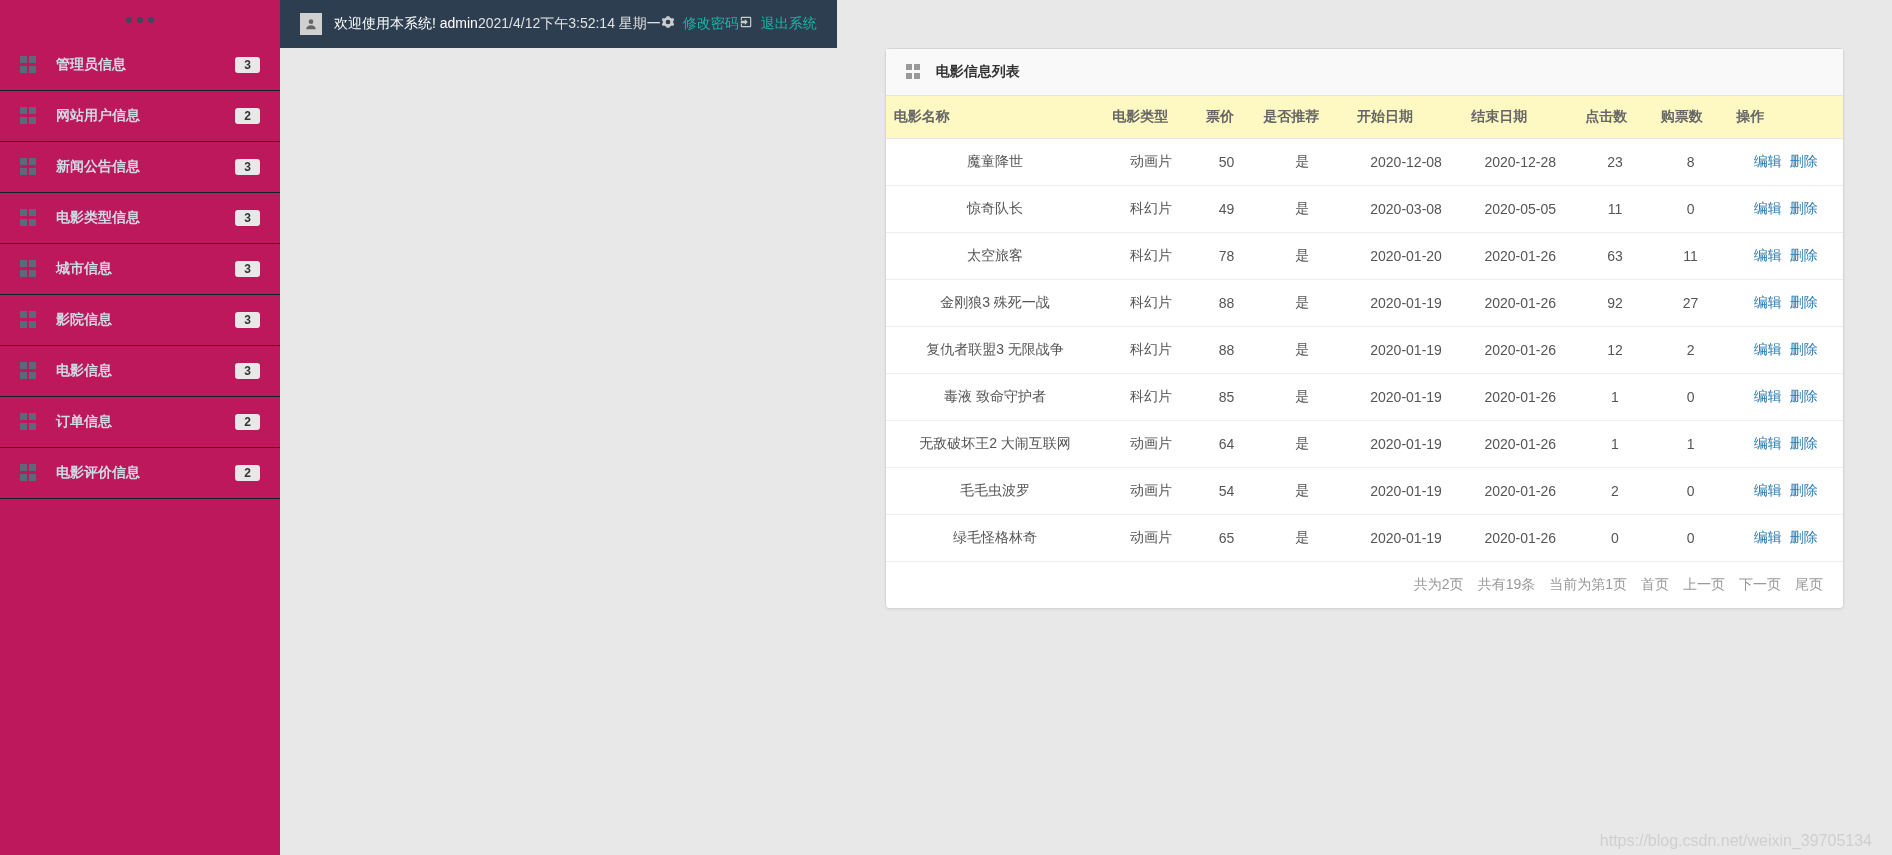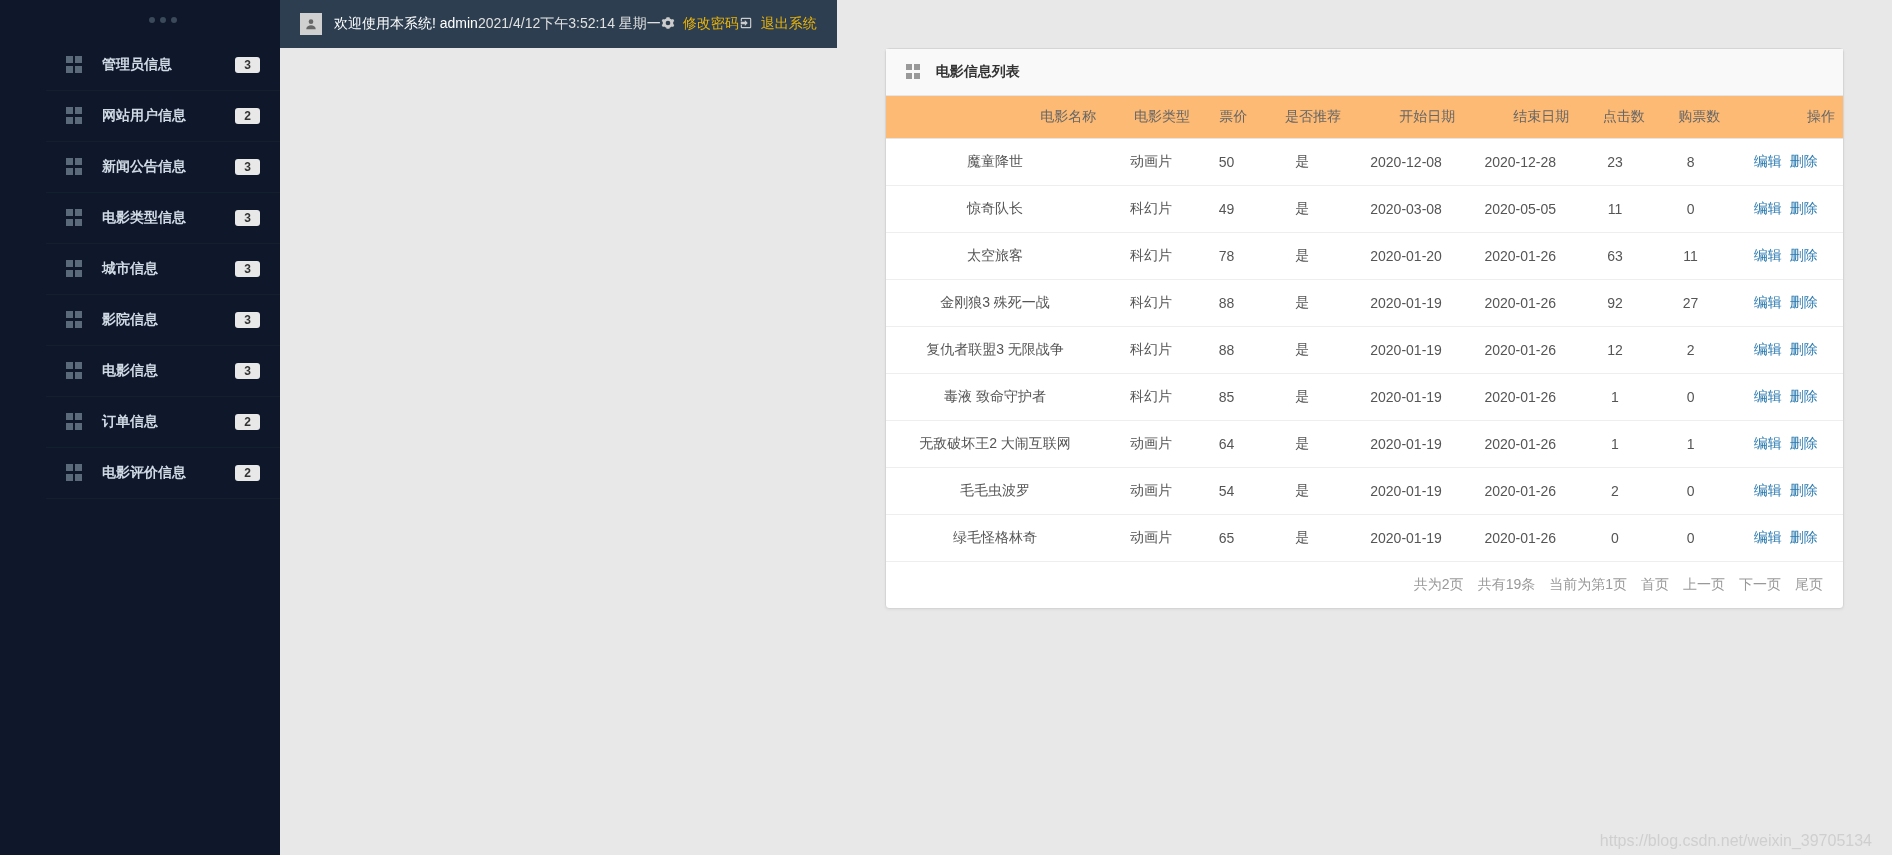--- a/index.html
+++ b/index.html
@@ -1,50 +1,50 @@
 <!DOCTYPE html>
 <html><head>
   <meta charset="utf-8">
   <style>
     * { margin: 0; padding: 0; box-sizing: border-box; }
     body { font-family: "Microsoft YaHei", Arial, sans-serif; font-size: 14px; background: #e8e8e8; }
     .app { display: flex; height: 855px; width: 1892px; }
     
     
-    .sidebar { width: 280px; background: #0f172a; color: #a5b5c7; flex-shrink: 0; padding-left: 46px; }
+    .sidebar { width: 280px; background: #be185d; color: #a5b5c7; flex-shrink: 0; }
     .sidebar-dots { height: 40px; display: flex; align-items: center; justify-content: center; gap: 5px; }
     .sidebar-dots span { width: 6px; height: 6px; background: #3a4a5a; border-radius: 50%; display: inline-block; }
     .sidebar-item { display: flex; align-items: center; padding: 16px 20px; border-bottom: 1px solid #141f2c; cursor: pointer; }
     .sidebar-icon { width: 18px; height: 18px; margin-right: 18px; display: flex; flex-wrap: wrap; gap: 2px; }
     .sidebar-icon i { width: 7px; height: 7px; background: #5a6a7a; display: block; }
     .sidebar-label { flex: 1; color: #d0dae5; font-weight: bold; }
     .sidebar-badge { background: #e8e8e8; color: #333; padding: 1px 9px; border-radius: 3px; font-size: 12px; font-weight: bold; }
     
     
     .main { flex: 1; display: flex; flex-direction: row; background: #e8e8e8; }
     
     
     .header { height: 48px; background: #2c3e50; color: #fff; display: flex; align-items: center; padding: 0 20px; }
     .avatar { width: 22px; height: 22px; background: #d0d0d0; margin-right: 12px; display: flex; align-items: center; justify-content: center; }
     .welcome { flex: 1; }
     .header-right { display: flex; align-items: center; }
     .clock { color: #e0e0e0; }
-    .header-link { display: flex; align-items: flex-end; gap: 8px; cursor: pointer; color: #eab308; }
+    .header-link { display: flex; align-items: flex-start; gap: 8px; cursor: pointer; color: #14b8a6; }
     
     
     .content { flex: 1; padding: 48px; border-radius: 10px; }
     .panel { background: #fff; border: 1px solid #d5d5d5; border-radius: 4px; box-shadow: 0 1px 3px rgba(0,0,0,0.05); }
     .panel-header { display: flex; align-items: center; padding: 14px 20px; border-bottom: 1px solid #e5e5e5; background: #f9f9f9; }
     .panel-icon { width: 16px; height: 16px; margin-right: 14px; display: flex; flex-wrap: wrap; gap: 2px; }
     .panel-icon i { width: 6px; height: 6px; background: #999; display: block; }
     .panel-title { font-weight: bold; color: #333; }
     
     
     table { width: 100%; border-collapse: collapse; }
-    thead th { padding: 12px 8px; background: #fdba74; color: #666; font-weight: normal; border-bottom: 1px solid #e5e5e5; text-align: right; }
+    thead th { padding: 12px 8px; background: #fef9c3; color: #666; font-weight: bold; border-bottom: 1px solid #e5e5e5; text-align: left; }
     tbody td { padding: 14px 8px; border-bottom: 1px solid #eee; text-align: center; color: #555; }
     .action-link { color: #2a7ab0; cursor: pointer; margin: 0 4px; }
     
     
     .pagination { padding: 14px 20px; text-align: right; color: #999; display: flex; justify-content: flex-end; gap: 14px; }
     .pagination span { cursor: default; }
     .page-link { cursor: pointer; }
     
     .debug-watermark { position: absolute; bottom: 5px; right: 20px; color: rgba(150,150,150,0.3); font-size: 16px; }
   </style>

